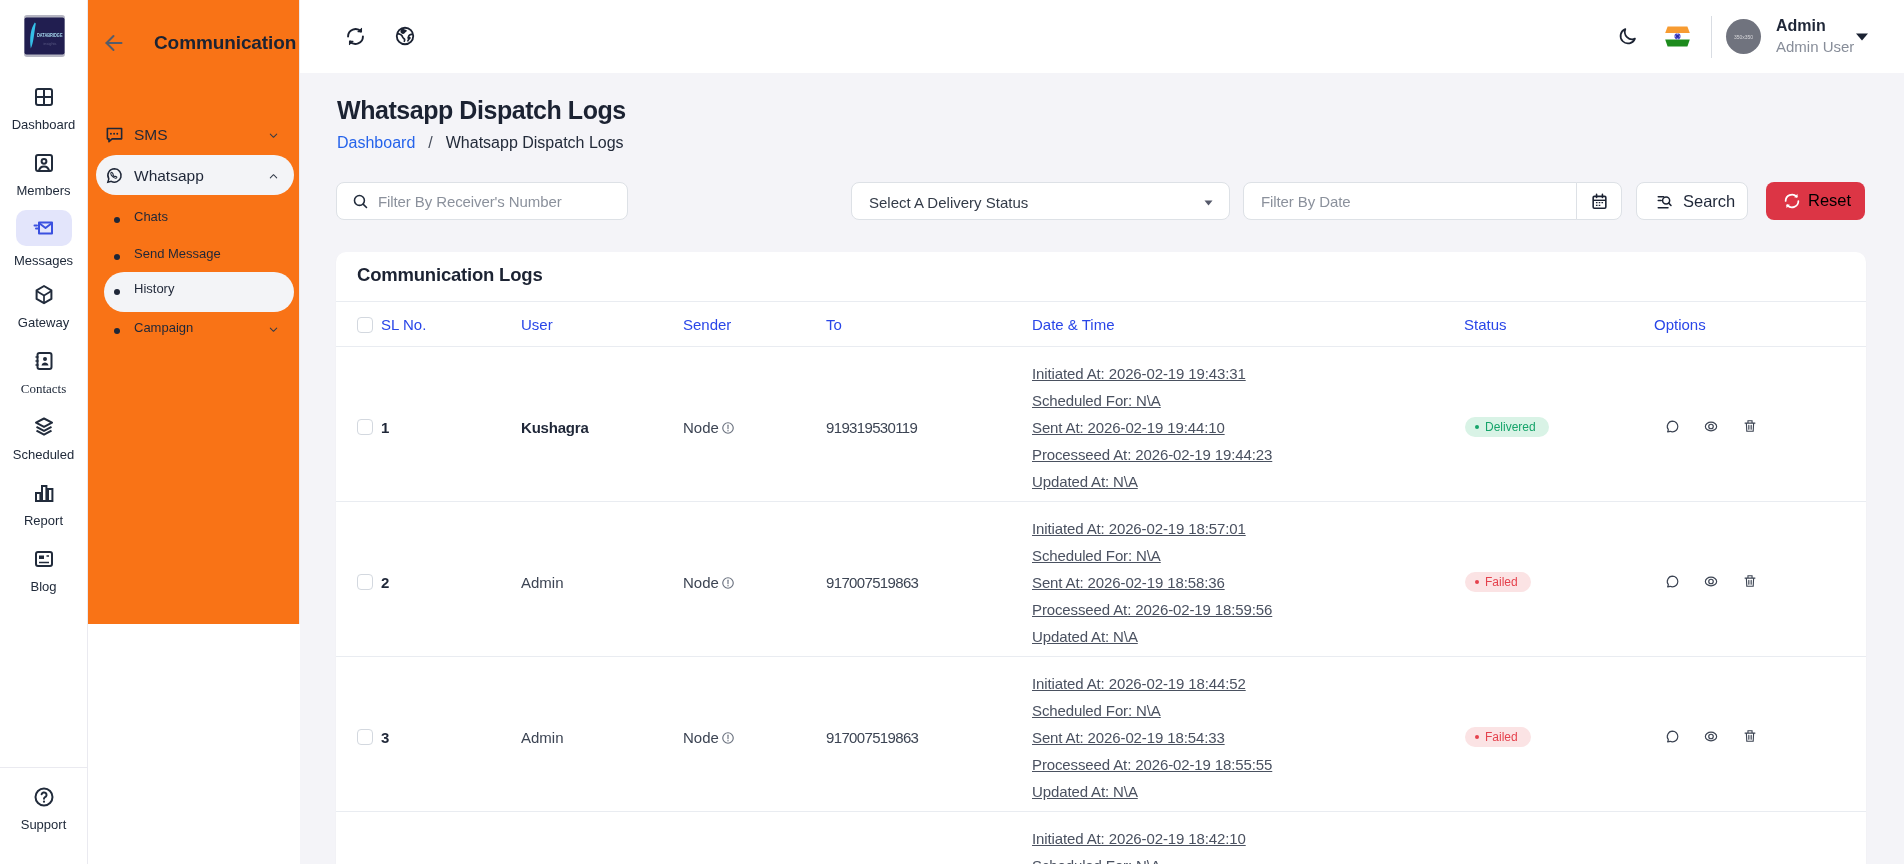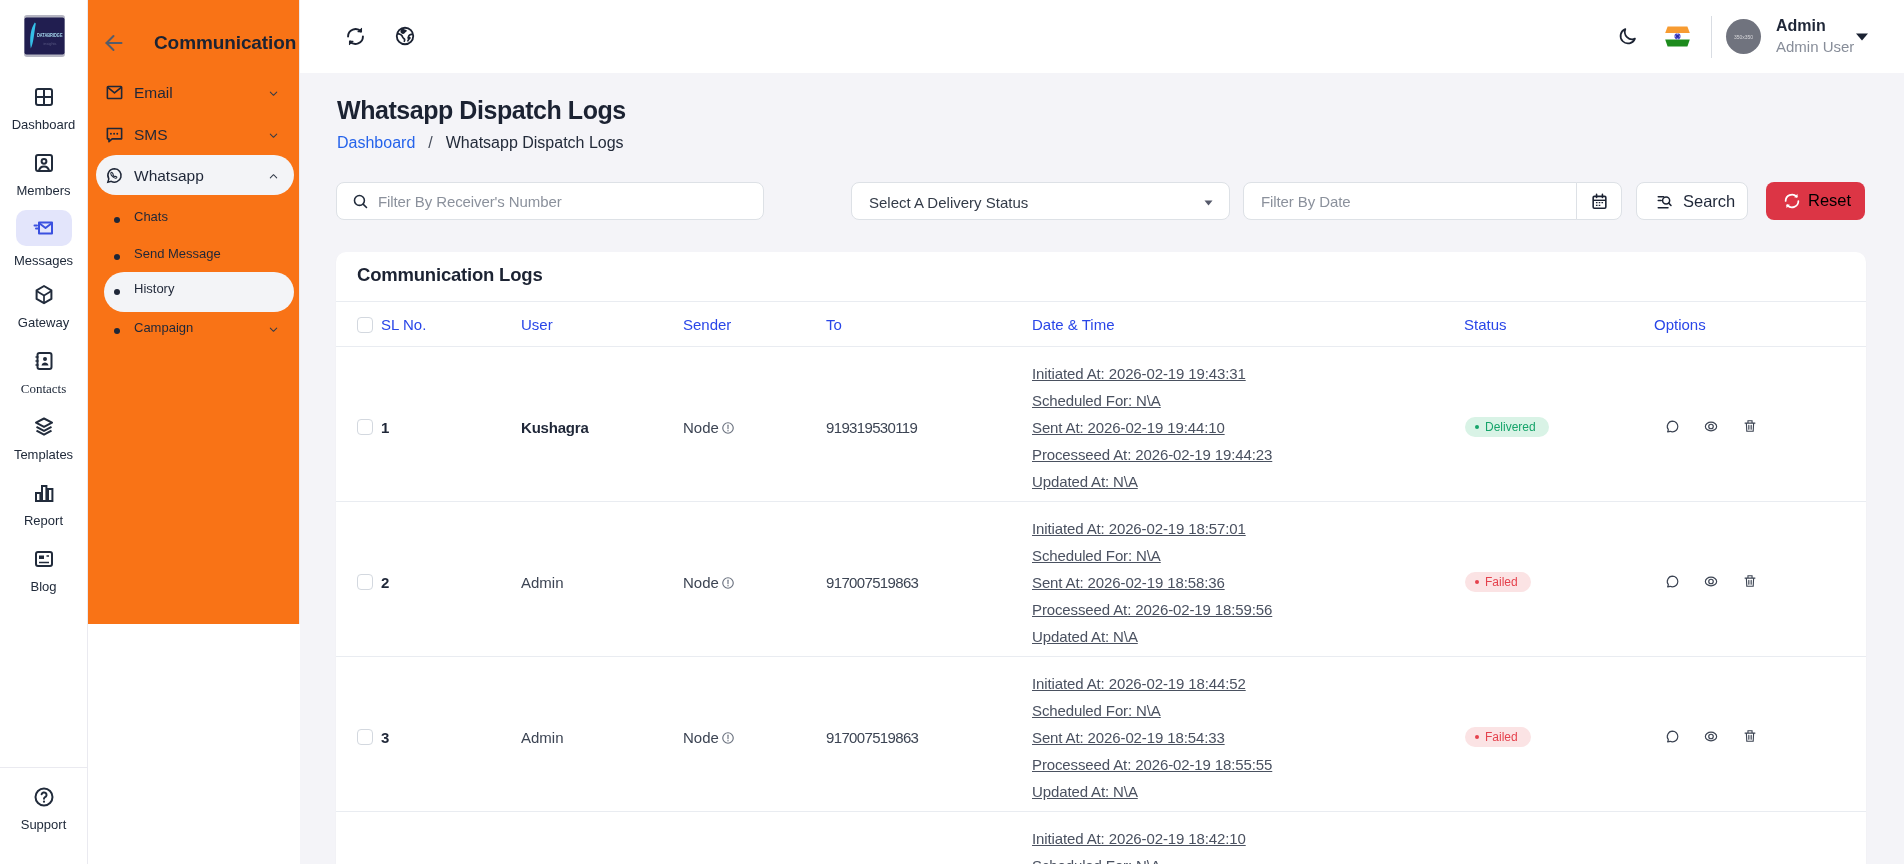--- a/index.html
+++ b/index.html
@@ -51,21 +51,21 @@
 .b-red .bdot { background:#e5424d; }
 .opt { position:absolute; top:68px; }
 </style>
 </head>
 <body>
 
 <div id="main"></div>
 <div class="pgtitle">Whatsapp Dispatch Logs</div>
 <div class="crumbs"><a>Dashboard</a><span class="sep">/</span><span class="cur">Whatsapp Dispatch Logs</span></div>
 
-<div class="inp" style="left:336px;width:428px;">
+<div class="inp" style="left:336px;width:292px;">
   <svg class="abs" style="left:15px;top:10px;" width="17" height="17" viewBox="0 0 24 24" fill="none" stroke="#212b3b" stroke-width="2.2" stroke-linecap="round">
       <circle cx="10.5" cy="10.5" r="7"></circle>
       <path d="M16 16l4.5 4.5"></path>
     </svg>
   <span class="ph abs" style="left:41px;top:10px;">Filter By Receiver's Number</span>
 </div>
 
 <div class="inp" style="left:851px;width:379px;">
   <span class="abs" style="left:17px;top:11px;font-size:15px;color:#333b48;text-align:center;">Select A Delivery Status</span>
   <svg class="abs" style="right:16px;top:17px;" width="9" height="6" viewBox="0 0 9 6">
@@ -292,21 +292,21 @@
       </svg>
     <div class="rlb">Contacts</div>
   </div>
 
   <div class="ritem" style="top:415px;">
     <svg width="24" height="24" viewBox="0 0 24 24" fill="none" stroke="#212b3b" stroke-width="2" stroke-linejoin="round">
         <path d="M12 3.5l8 4.2-8 4.2-8-4.2z"></path>
         <path d="M4.5 11.8L12 15.9l7.5-4.1" fill="none"></path>
         <path d="M4.5 15.6L12 19.7l7.5-4.1" fill="none"></path>
       </svg>
-    <div class="rlb">Templates</div>
+    <div class="rlb">Scheduled</div>
   </div>
 
   <div class="ritem" style="top:481px;">
     <svg width="24" height="24" viewBox="0 0 24 24" fill="none" stroke="#212b3b" stroke-width="2">
         <rect x="4" y="12" width="4.4" height="8"></rect>
         <rect x="10" y="5" width="4.4" height="15"></rect>
         <rect x="16" y="8" width="4.4" height="12"></rect>
       </svg>
     <div class="rlb">Report</div>
   </div>
@@ -330,30 +330,20 @@
     <div class="rlb">Support</div>
   </div>
 </div>
 <div id="submenu">
   <svg class="abs" style="left:14px;top:31px;" width="24" height="24" viewBox="0 0 24 24" fill="none" stroke="#555c69" stroke-width="2" stroke-linecap="round" stroke-linejoin="round">
       <path d="M19.5 12H4.5"></path>
       <path d="M11.5 19l-7-7 7-7"></path>
     </svg>
   <div class="abs" style="left:66px;top:32px;font-size:19px;font-weight:bold;color:#1c2333;letter-spacing:-0.1px;">Communication</div>
 
-  <div class="sm-item" style="top:71px;">
-    <svg class="abs" style="left:17px;top:12px;" width="19" height="19" viewBox="0 0 24 24" fill="none" stroke="#1f2738" stroke-width="2" stroke-linejoin="round">
-        <rect x="3" y="4.5" width="18" height="15" rx="1"></rect>
-        <path d="M3.5 5.5l8.5 7 8.5-7"></path>
-      </svg>
-    <span class="sm-txt">Email</span>
-    <svg class="abs" style="right:21px;top:17px;" width="11" height="11" viewBox="0 0 24 24" fill="none" stroke="#333b48" stroke-width="2.2" stroke-linecap="round" stroke-linejoin="round">
-        <path d="M5 9l7 7 7-7"></path>
-      </svg>
-  </div>
 
   <div class="sm-item" style="top:113px;">
     <svg class="abs" style="left:17px;top:12px;" width="19" height="19" viewBox="0 0 24 24" fill="none" stroke="#1f2738" stroke-width="2" stroke-linejoin="round">
         <path d="M3 4.5h18v13H9l-4 3.5v-3.5H3z"></path>
         <path d="M7.5 11h.01M11.5 11h.01M15.5 11h.01" stroke-width="2.4" stroke-linecap="round"></path>
       </svg>
     <span class="sm-txt">SMS</span>
     <svg class="abs" style="right:21px;top:17px;" width="11" height="11" viewBox="0 0 24 24" fill="none" stroke="#333b48" stroke-width="2.2" stroke-linecap="round" stroke-linejoin="round">
         <path d="M5 9l7 7 7-7"></path>
       </svg>

